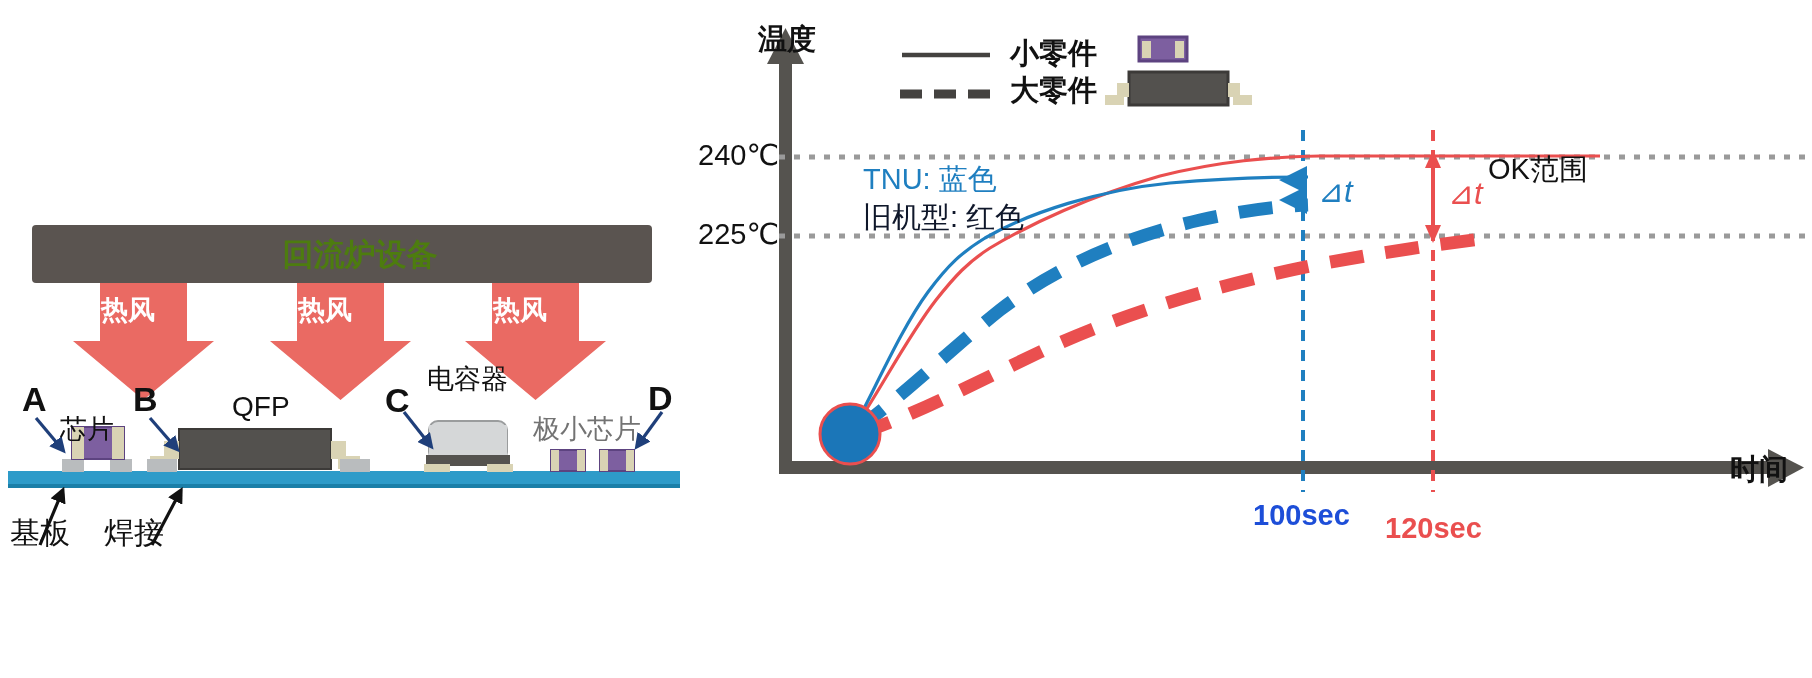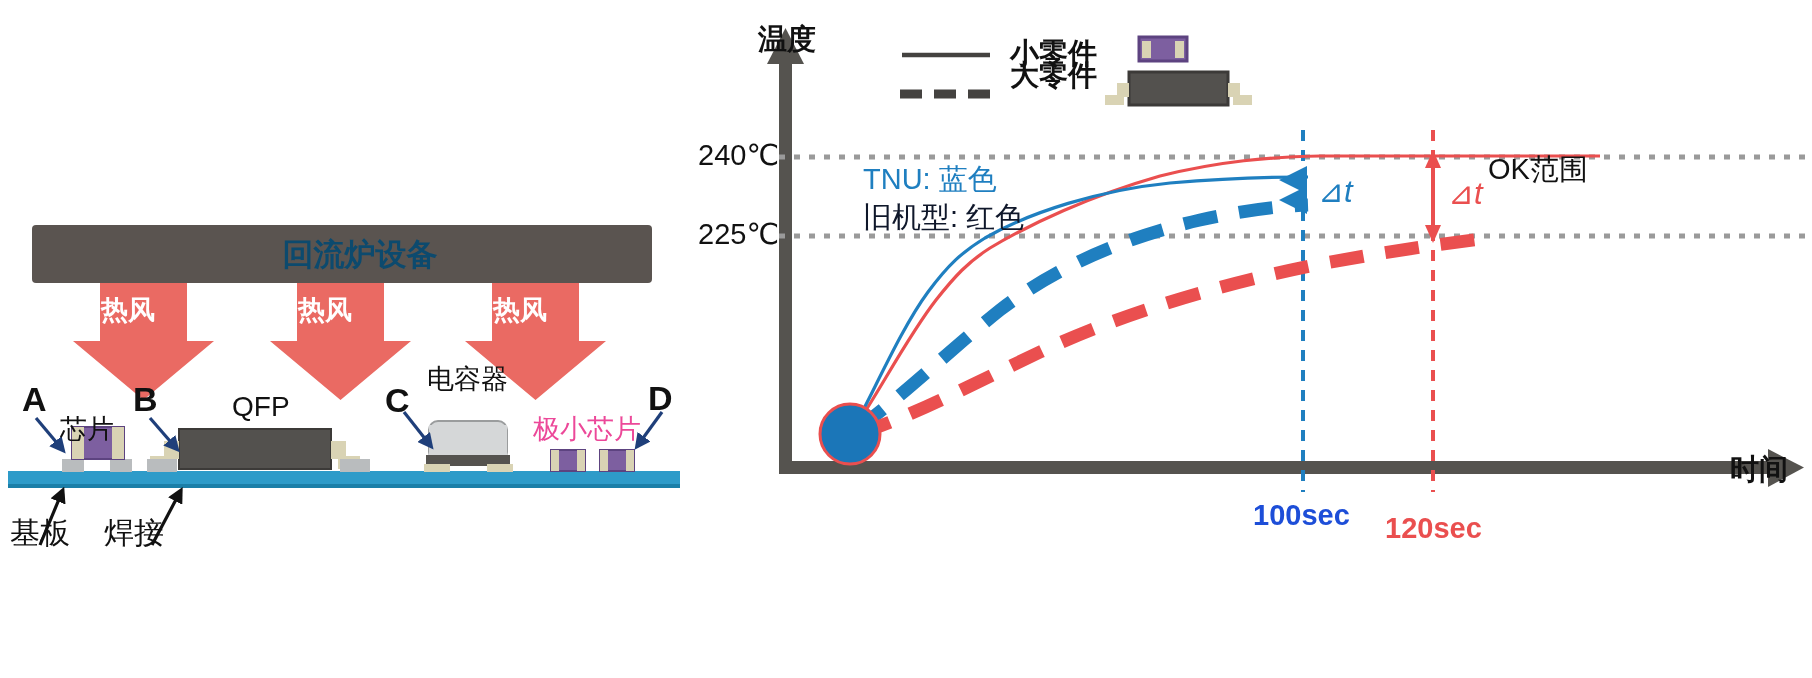--- a/index.html
+++ b/index.html
@@ -79,35 +79,35 @@
       </defs>
       <line x1="36" y1="418" x2="62" y2="449" stroke="#1f3f7a" stroke-width="3.2" marker-end="url(#bluehead)"></line>
       <line x1="150" y1="418" x2="176" y2="448" stroke="#1f3f7a" stroke-width="3.2" marker-end="url(#bluehead)"></line>
       <line x1="404" y1="412" x2="430" y2="445" stroke="#1f3f7a" stroke-width="3.2" marker-end="url(#bluehead)"></line>
       <line x1="662" y1="412" x2="638" y2="445" stroke="#1f3f7a" stroke-width="3.2" marker-end="url(#bluehead)"></line>
 
       <line x1="40" y1="545" x2="62" y2="492" stroke="#111111" stroke-width="3.2" marker-end="url(#blackhead)"></line>
       <line x1="152" y1="545" x2="180" y2="492" stroke="#111111" stroke-width="3.2" marker-end="url(#blackhead)"></line>
     </svg>
 
-    <div class="txt" style="left:32px;top:225px;width:656px;height:58px;display:flex;align-items:center;justify-content:center;font-size:31px;font-weight:bold;color:#0c4a6e;">回流炉设备</div>
+    <div class="txt" style="left:32px;top:225px;width:656px;height:58px;display:flex;align-items:center;justify-content:center;font-size:31px;font-weight:bold;color:#4d7c0f;">回流炉设备</div>
 
     <div class="txt" style="left:101px;top:297px;font-size:27px;font-weight:bold;color:#ffffff;">热风</div>
     <div class="txt" style="left:298px;top:297px;font-size:27px;font-weight:bold;color:#ffffff;">热风</div>
     <div class="txt" style="left:493px;top:297px;font-size:27px;font-weight:bold;color:#ffffff;">热风</div>
 
     <div class="txt" style="left:22px;top:382px;font-size:34px;font-weight:bold;color:#111111;">A</div>
     <div class="txt" style="left:133px;top:382px;font-size:34px;font-weight:bold;color:#111111;">B</div>
     <div class="txt" style="left:385px;top:383px;font-size:34px;font-weight:bold;color:#111111;">C</div>
     <div class="txt" style="left:648px;top:381px;font-size:34px;font-weight:bold;color:#111111;">D</div>
 
     <div class="txt" style="left:60px;top:416px;font-size:27px;color:#111111;">芯片</div>
     <div class="txt" style="left:232px;top:393px;font-size:28px;color:#111111;">QFP</div>
     <div class="txt" style="left:427px;top:366px;font-size:27px;color:#111111;">电容器</div>
-    <div class="txt" style="left:533px;top:416px;font-size:27px;color:#ec4899;">极小芯片</div>
+    <div class="txt" style="left:533px;top:416px;font-size:27px;color:#737373;">极小芯片</div>
 
     <div class="txt" style="left:10px;top:518px;font-size:30px;color:#111111;">基板</div>
     <div class="txt" style="left:104px;top:518px;font-size:30px;color:#111111;">焊接</div>
   </div>
 
   <div class="panel" id="right-panel">
     <svg width="1112" height="678" viewBox="0 0 1112 678">
       <defs>
         <marker id="axhead" markerWidth="6" markerHeight="6" refX="0" refY="3" orient="auto">
           <path d="M0,0 L6,3 L0,6 z" fill="#55534f"></path>
@@ -173,21 +173,21 @@
         <rect x="429" y="72" width="99" height="33" fill="#53514e" stroke="#3c3a38" stroke-width="3"></rect>
         <path d="M429 83 H417 V95 H405 V105 H424 V97 H429 Z" fill="#d9d3b4"></path>
         <path d="M528 83 H540 V95 H552 V105 H533 V97 H528 Z" fill="#d9d3b4"></path>
       </g>
     </svg>
 
     <div class="txt" style="left:58px;top:25px;font-size:29px;font-weight:bold;color:#111111;">温度</div>
     <div class="txt" style="left:1030px;top:455px;font-size:29px;font-weight:bold;color:#111111;">时间</div>
 
     <div class="txt" style="left:310px;top:39px;font-size:29px;font-weight:bold;color:#111111;">小零件</div>
-    <div class="txt" style="left:310px;top:61px;font-size:29px;font-weight:bold;color:#111111;">大零件</div>
+    <div class="txt" style="left:310px;top:76px;font-size:29px;font-weight:bold;color:#111111;">大零件</div>
 
     <div class="txt" style="left:-2px;top:141px;font-size:29px;color:#111111;">240℃</div>
     <div class="txt" style="left:-2px;top:220px;font-size:29px;color:#111111;">225℃</div>
 
     <div class="txt" style="left:163px;top:165px;font-size:29px;color:#1f7fc0;">TNU: 蓝色</div>
     <div class="txt" style="left:163px;top:203px;font-size:29px;color:#0f172a;">旧机型: 红色</div>
 
     <div class="txt" style="left:618px;top:176px;font-size:31px;font-style:italic;color:#1f7fc0;">⊿t</div>
     <div class="txt" style="left:748px;top:178px;font-size:31px;font-style:italic;color:#ea4f4f;">⊿t</div>
 

